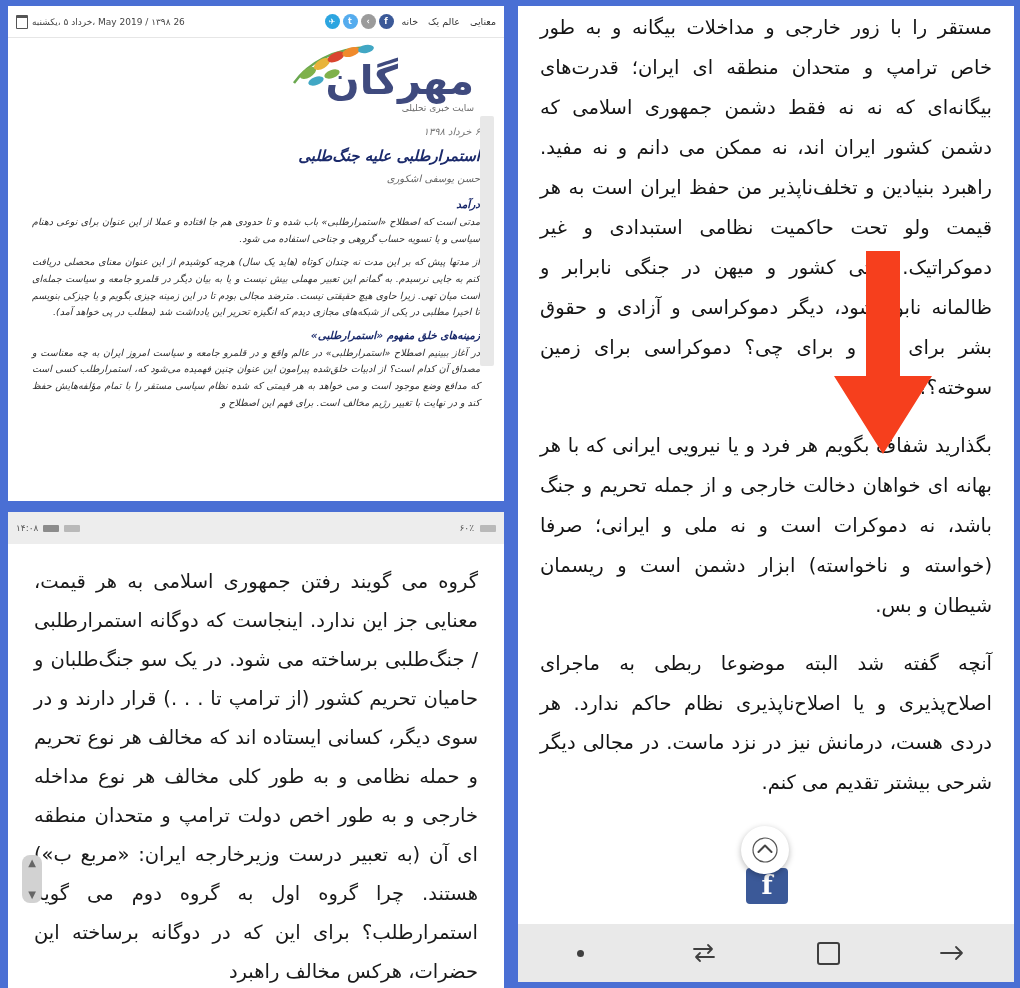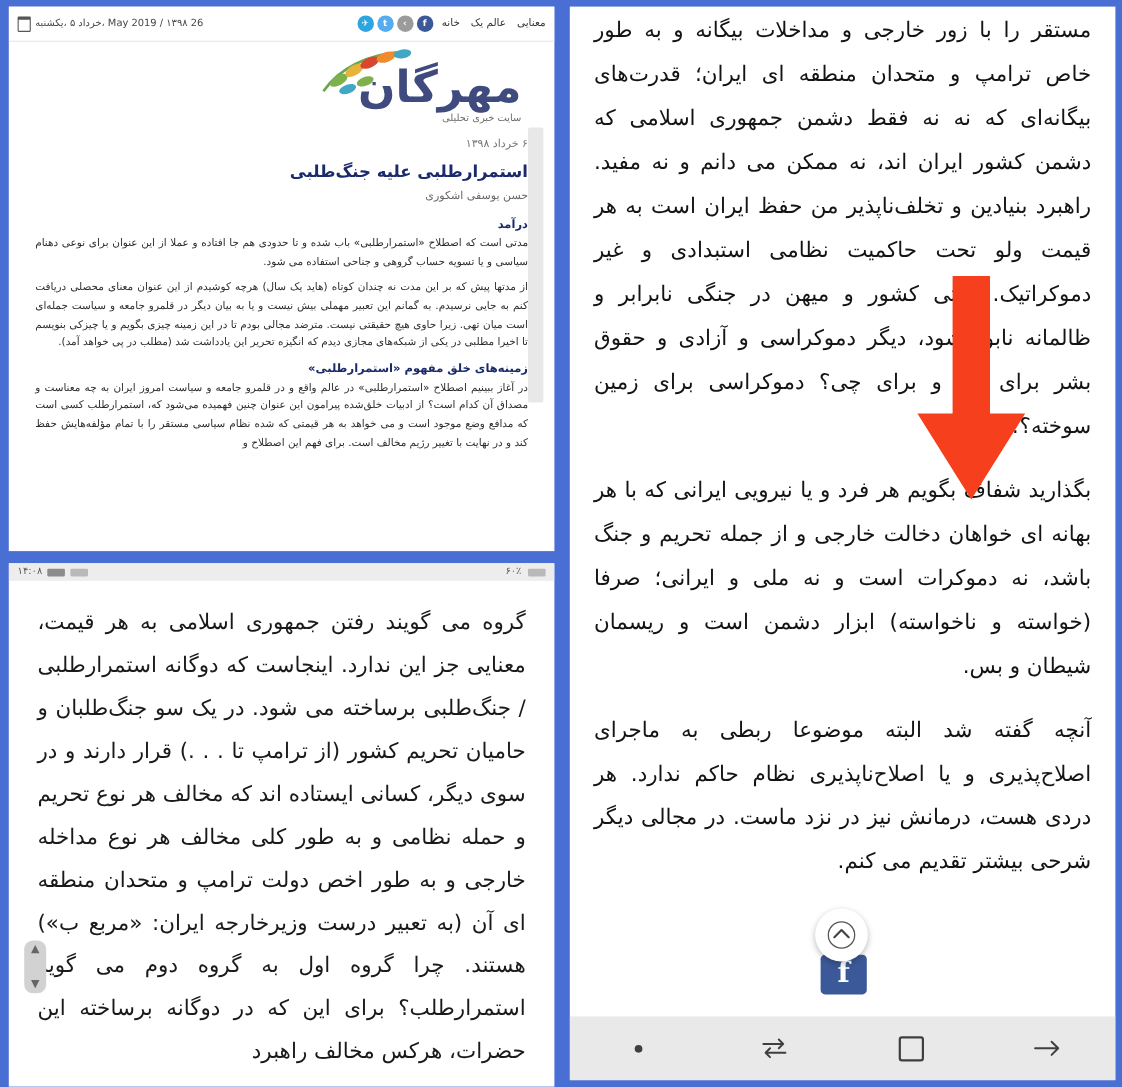--- a/index.html
+++ b/index.html
@@ -122,20 +122,21 @@
     left: 0px;
     top: 0px;
     width: 96px;
     height: 44px;
   }
 
   .article-body {
     padding: 10px 24px 4px 24px;
     box-sizing: border-box;
     text-align: right;
+    font-style: italic;
   }
   .art-date {
     font-size: 10px;
     color: #777;
     margin-bottom: 10px;
   }
   .art-title {
     font-size: 15px;
     font-weight: bold;
     color: #1b2a6b;
@@ -194,21 +195,21 @@
     height: 476px;
     background: #ffffff;
     overflow: hidden;
     direction: rtl;
   }
   .reader-statusbar {
     height: 16px;
     background: #ededed;
     display: flex;
     align-items: center;
-    padding: 0 8px;
+    padding: 16px 8px;
     box-sizing: border-box;
     font-size: 9px;
     color: #555;
     gap: 6px;
     direction: ltr;
   }
   .sb-left { display: flex; gap: 5px; align-items: center; }
   .sb-spacer { flex: 1; }
   .sb-bar {
     width: 16px; height: 7px;

